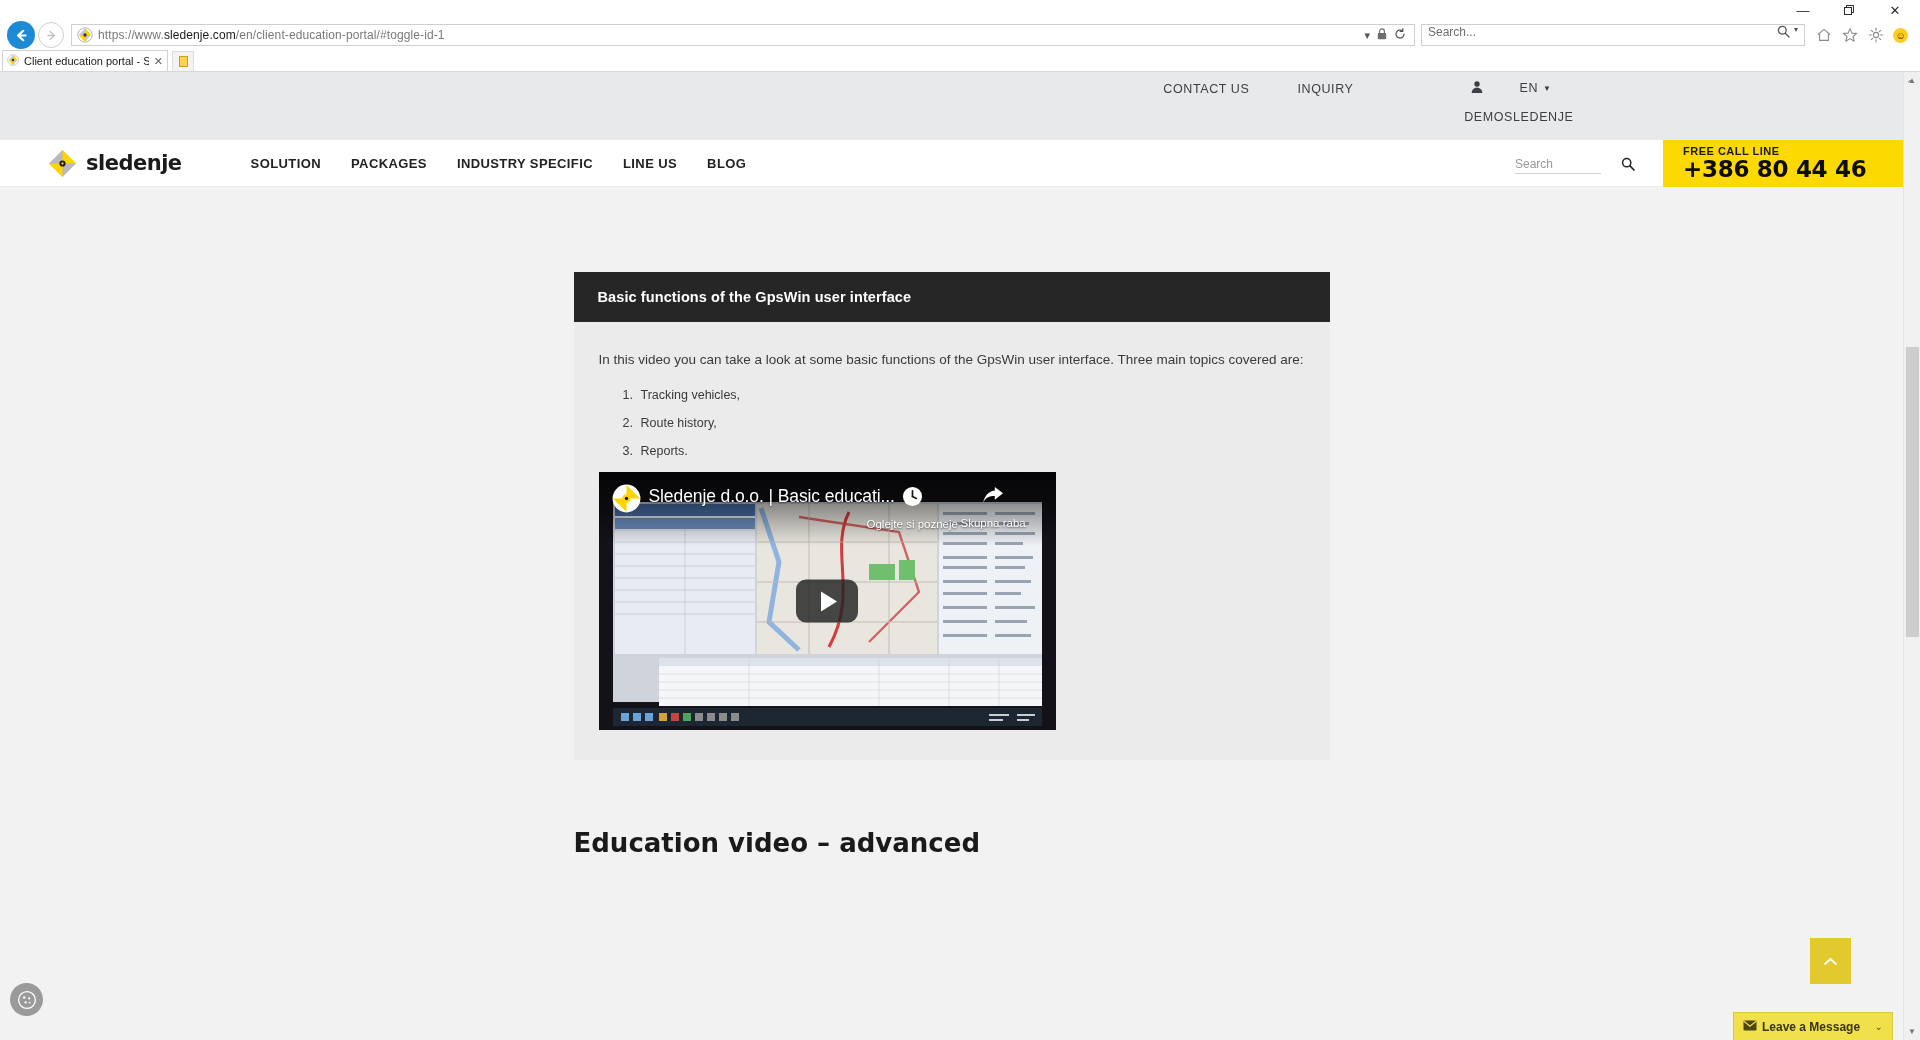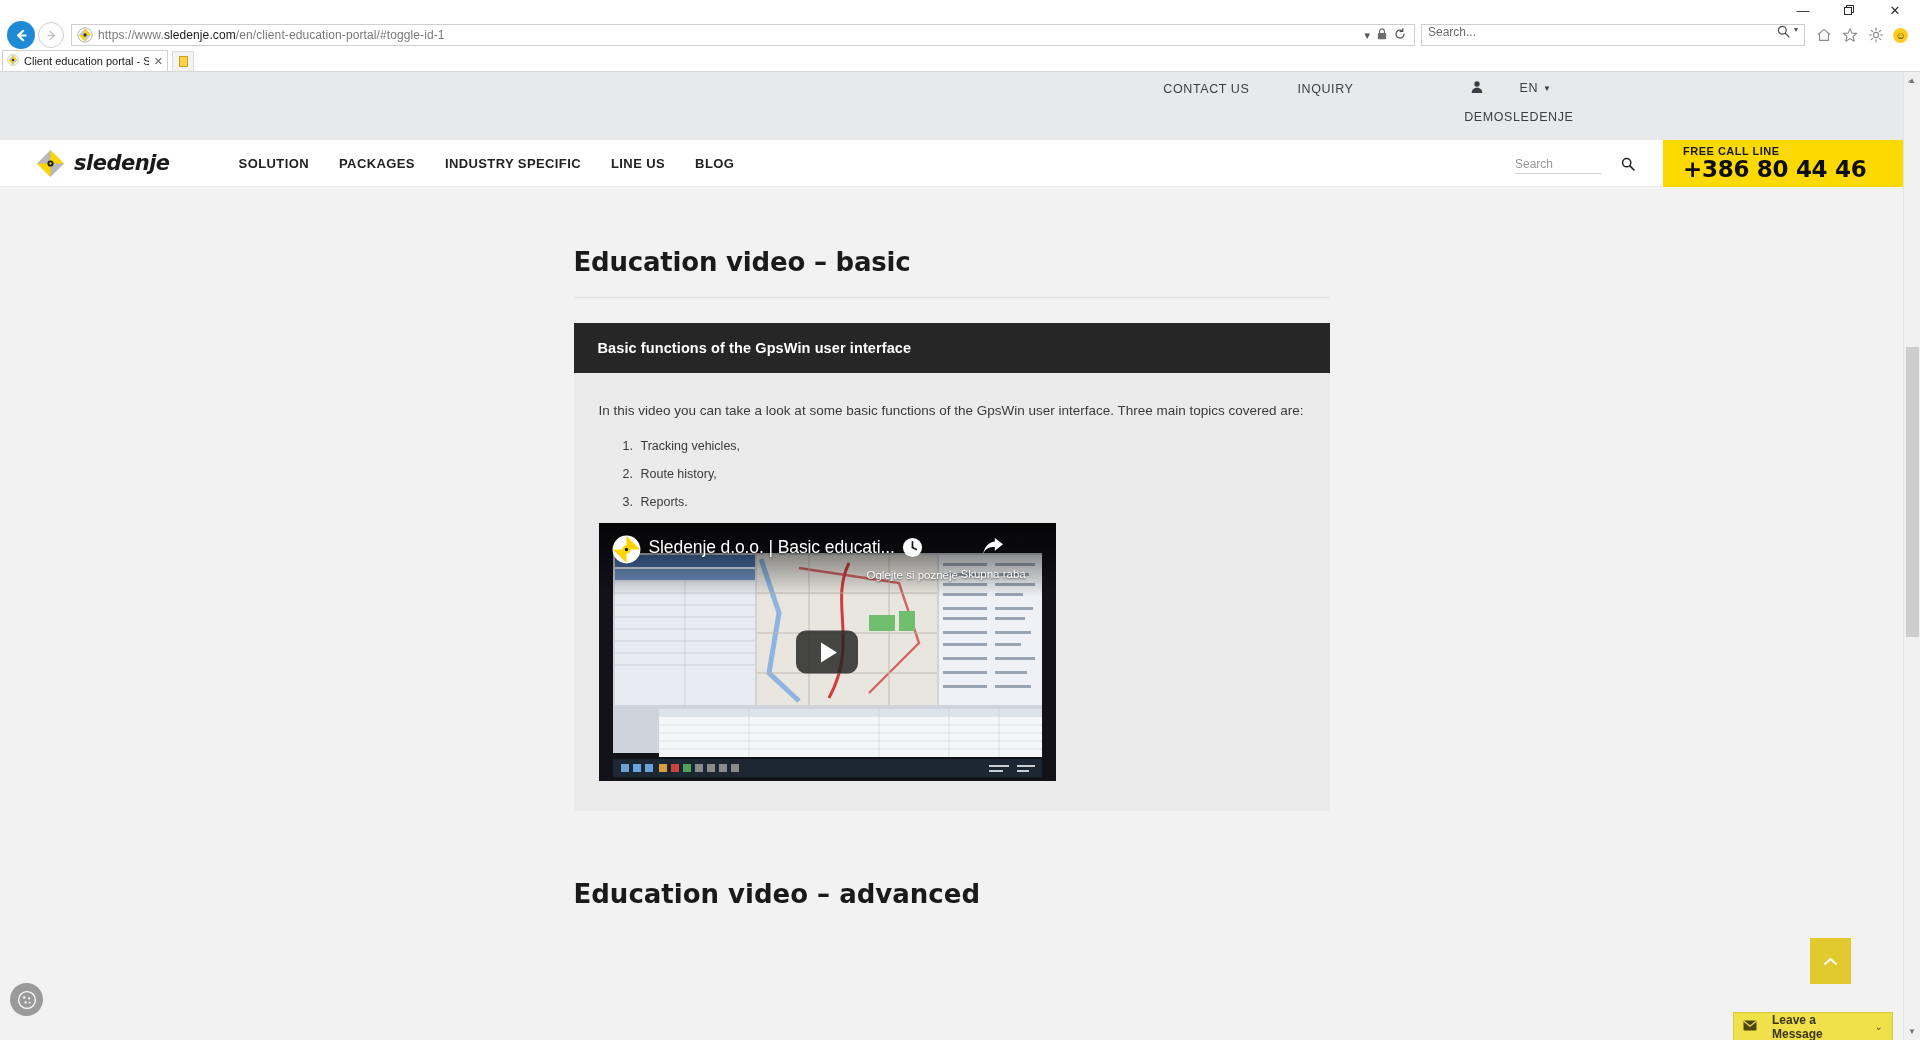--- a/index.html
+++ b/index.html
@@ -167,21 +167,21 @@
 
   
   .site-header {
     background: #ffffff; height: 47px;
     display: flex; align-items: stretch;
     position: relative;
     border-bottom: 1px solid #ececec;
   }
   .logo {
     display: flex; align-items: center; gap: 9px;
-    padding-left: 36px; padding-right: 10px; font-style: italic;
+    padding-left: 48px; padding-right: 10px;
   }
   .logo-mark { width: 29px; height: 29px; position: relative; flex: none; }
   .logo-text {
     font-family: "DejaVu Sans", sans-serif;
     font-size: 21px; font-weight: 700; letter-spacing: -0.5px;
     color: #1a1a1a;
   }
   .mainnav {
     display: flex; align-items: center; gap: 0;
     margin-left: 44px;
@@ -311,21 +311,21 @@
     width: 41px; height: 46px; background: #e2c92e;
     display: flex; align-items: center; justify-content: center;
     color: #fff; font-size: 12px;
   }
   .leave-msg {
     position: absolute; right: 10px; bottom: 0;
     width: 160px; height: 28px;
     background: #f0e04a;
     border: 1px solid #d9c93c;
     border-bottom: none;
-    display: flex; align-items: center; gap: 15px;
+    display: flex; align-items: center; gap: 5px;
     padding: 0 9px;
   }
   .leave-msg .env { color: #4c4512; font-size: 12px; }
   .leave-msg .lbl { font-size: 12px; font-weight: 700; color: #3a3412; flex: 1; }
   .leave-msg .chev { color: #5a5320; font-size: 10px; }
 
   .page-chev-up {
     position: absolute; right: 5px; top: 6px;
     color: #7a7a7a; font-size: 11px;
   }
@@ -505,21 +505,20 @@
           </span>
         </div>
         <div class="callbox">
           <div class="lbl">FREE CALL LINE</div>
           <div class="num">+386 80 44 46</div>
         </div>
       </div>
 
       <div class="content">
         <div class="container">
-          <h1 class="page-h1">Education video – basic</h1>
 
           <div class="toggle-card">
             <div class="toggle-head">Basic functions of the GpsWin user interface</div>
             <div class="toggle-body">
               <p>In this video you can take a look at some basic functions of the GpsWin user interface. Three main topics covered are:</p>
               <ol>
                 <li>Tracking vehicles,</li>
                 <li>Route history,</li>
                 <li>Reports.</li>
               </ol>

